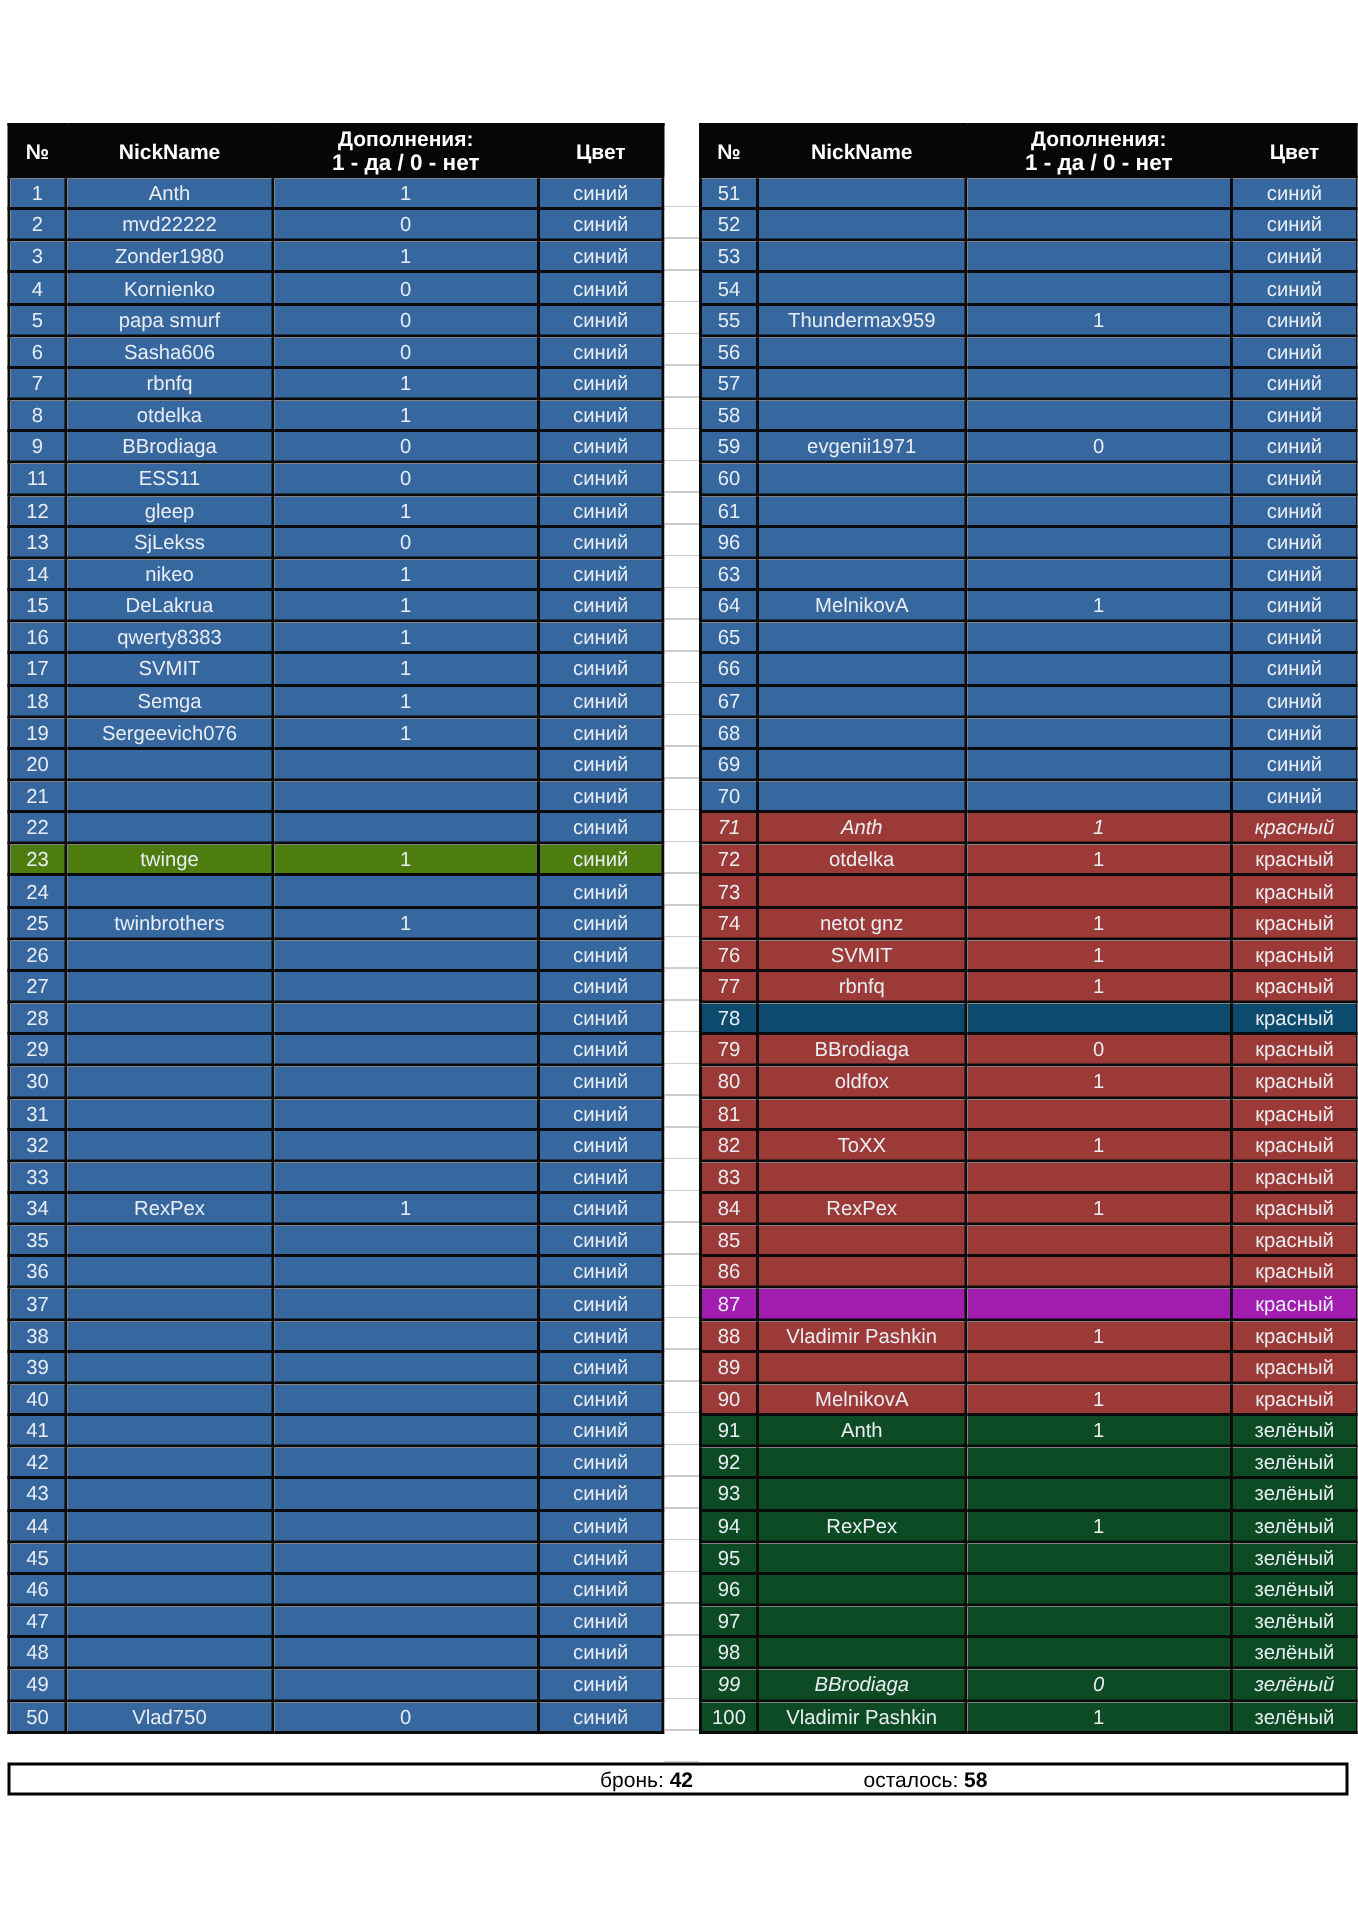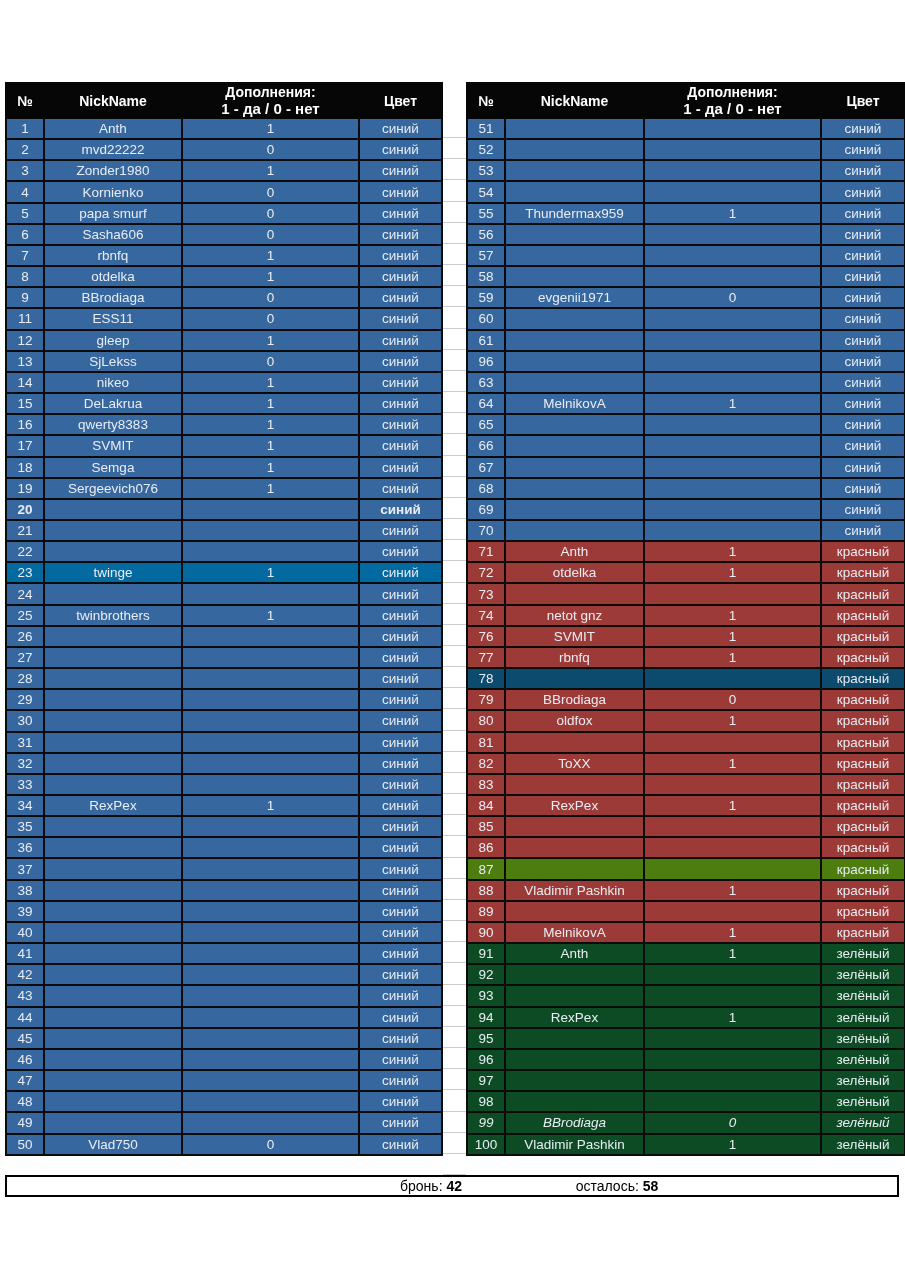--- a/index.html
+++ b/index.html
@@ -198,39 +198,39 @@
           <td>Semga</td>
           <td>1</td>
           <td>синий</td>
         </tr>
         <tr style="background-color: rgb(54, 103, 158);">
           <td>19</td>
           <td>Sergeevich076</td>
           <td>1</td>
           <td>синий</td>
         </tr>
-        <tr style="background-color: rgb(54, 103, 158); font-weight: bold;">
+        <tr style="background-color: rgb(54, 103, 158);">
           <td>20</td>
           <td></td>
           <td></td>
           <td>синий</td>
         </tr>
         <tr style="background-color: rgb(54, 103, 158);">
           <td>21</td>
           <td></td>
           <td></td>
           <td>синий</td>
         </tr>
         <tr style="background-color: rgb(54, 103, 158);">
           <td>22</td>
           <td></td>
           <td></td>
           <td>синий</td>
         </tr>
-        <tr style="background-color: #0369a1;">
+        <tr style="background-color: #4d7c0f;">
           <td>23</td>
           <td>twinge</td>
           <td>1</td>
           <td>синий</td>
         </tr>
         <tr style="background-color: rgb(54, 103, 158);">
           <td>24</td>
           <td></td>
           <td></td>
           <td>синий</td>
@@ -526,21 +526,21 @@
           <td></td>
           <td></td>
           <td>синий</td>
         </tr>
         <tr style="background-color: rgb(54, 103, 158);">
           <td>70</td>
           <td></td>
           <td></td>
           <td>синий</td>
         </tr>
-        <tr style="background-color: rgb(156, 58, 56);">
+        <tr style="background-color: rgb(156, 58, 56); font-style: italic;">
           <td>71</td>
           <td>Anth</td>
           <td>1</td>
           <td>красный</td>
         </tr>
         <tr style="background-color: rgb(156, 58, 56);">
           <td>72</td>
           <td>otdelka</td>
           <td>1</td>
           <td>красный</td>
@@ -616,21 +616,21 @@
           <td></td>
           <td></td>
           <td>красный</td>
         </tr>
         <tr style="background-color: rgb(156, 58, 56);">
           <td>86</td>
           <td></td>
           <td></td>
           <td>красный</td>
         </tr>
-        <tr style="background-color: #4d7c0f;">
+        <tr style="background-color: #a21caf;">
           <td>87</td>
           <td></td>
           <td></td>
           <td>красный</td>
         </tr>
         <tr style="background-color: rgb(156, 58, 56);">
           <td>88</td>
           <td>Vladimir Pashkin</td>
           <td>1</td>
           <td>красный</td>

